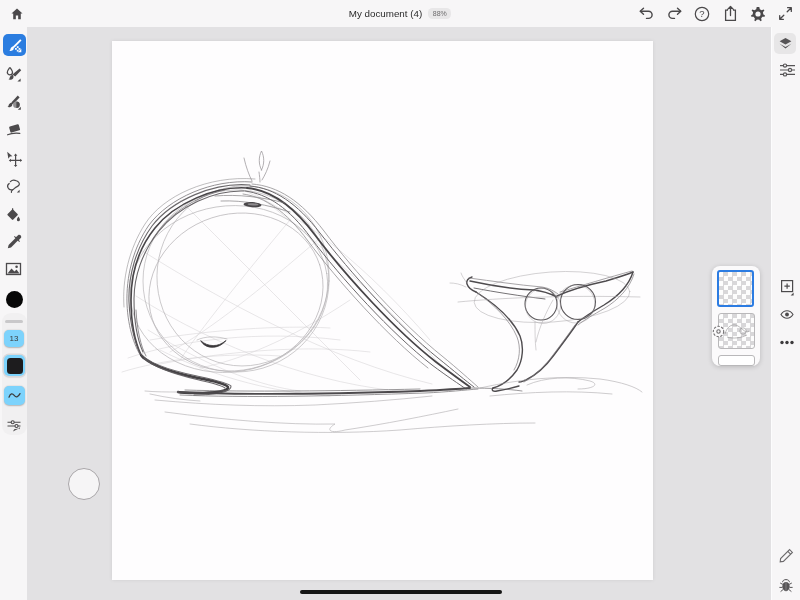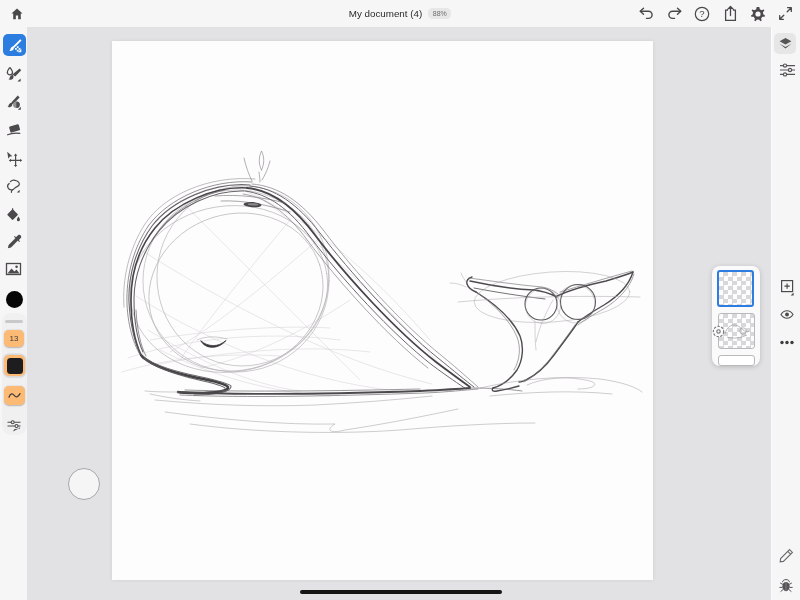--- a/index.html
+++ b/index.html
@@ -9,21 +9,21 @@
   #leftbar { position:absolute; left:0; top:27px; width:27px; height:573px; background:#f7f6f7; z-index:4; }
   #rightbar { position:absolute; left:771px; top:27px; width:29px; height:573px; background:#f7f6f7; border-left:1px solid #fcfcfd; z-index:4; }
   #canvas { position:absolute; left:112px; top:41px; width:541px; height:539px; background:#fefdfe; box-shadow:0 0 4px rgba(0,0,0,0.08); }
   .title { position:absolute; top:0; left:0; width:800px; height:27px; text-align:center; line-height:27px; font-size:9.8px; color:#2b2b2b; z-index:6; }
   .badge { display:inline-block; background:#e8e7e8; color:#6e6d6e; font-size:7px; border-radius:4.5px; padding:2px 4.5px; margin-left:6px; vertical-align:1px; line-height:normal; }
   .ticon { position:absolute; top:0; height:27px; display:flex; align-items:center; justify-content:center; z-index:7; }
   .ltool { position:absolute; left:0; width:27px; display:flex; align-items:center; justify-content:center; z-index:5; }
   .seltool { position:absolute; z-index:5; left:3px; top:34px; width:23px; height:22px; background:#2b7de0; border-radius:5px; display:flex; align-items:center; justify-content:center; }
   #colorcircle { position:absolute; z-index:5; left:6px; top:291px; width:17px; height:17px; background:#070707; border-radius:50%; }
   #toolgroup { position:absolute; z-index:4; left:2px; top:313px; width:25px; height:122px; background:#f1f0f1; border-radius:9px; }
-  .wbox { position:absolute; z-index:5; background:#fdba74; border-radius:5px; box-shadow:0 0.5px 1.5px rgba(0,0,0,0.25); }
+  .wbox { position:absolute; z-index:5; background:#7dd3fc; border-radius:5px; box-shadow:0 0.5px 1.5px rgba(0,0,0,0.25); }
   #layerpanel { position:absolute; left:712px; top:266px; width:48px; height:100px; background:#fbfafb; border-radius:8px; box-shadow:0 1px 5px rgba(0,0,0,0.18); z-index:6; }
   .checker { background-image: conic-gradient(#d8d7d9 90deg, #fdfdfd 90deg 180deg, #d8d7d9 180deg 270deg, #fdfdfd 270deg); background-size:9px 9px; }
   #thumb1 { position:absolute; left:717px; top:270px; width:37px; height:37px; border:2px solid #2c7ce2; border-radius:3px; z-index:7; }
   #thumb2 { position:absolute; left:718px; top:313px; width:37px; height:36px; border:1px solid #b9b8ba; border-radius:3px; z-index:7; }
   #thumb3 { position:absolute; left:718px; top:355px; width:37px; height:11px; border:1px solid #b9b8ba; border-radius:3px; background:#fff; z-index:7; }
   #touchcircle { position:absolute; left:68px; top:468px; width:32px; height:32px; border-radius:50%; background:#f6f5f6; border:1px solid #a9a6a9; z-index:3; }
   #homebar { position:absolute; left:300px; top:590px; width:202px; height:4px; background:#151515; border-radius:2px; z-index:8; }
   svg { display:block; }
 </style>
 </head>

